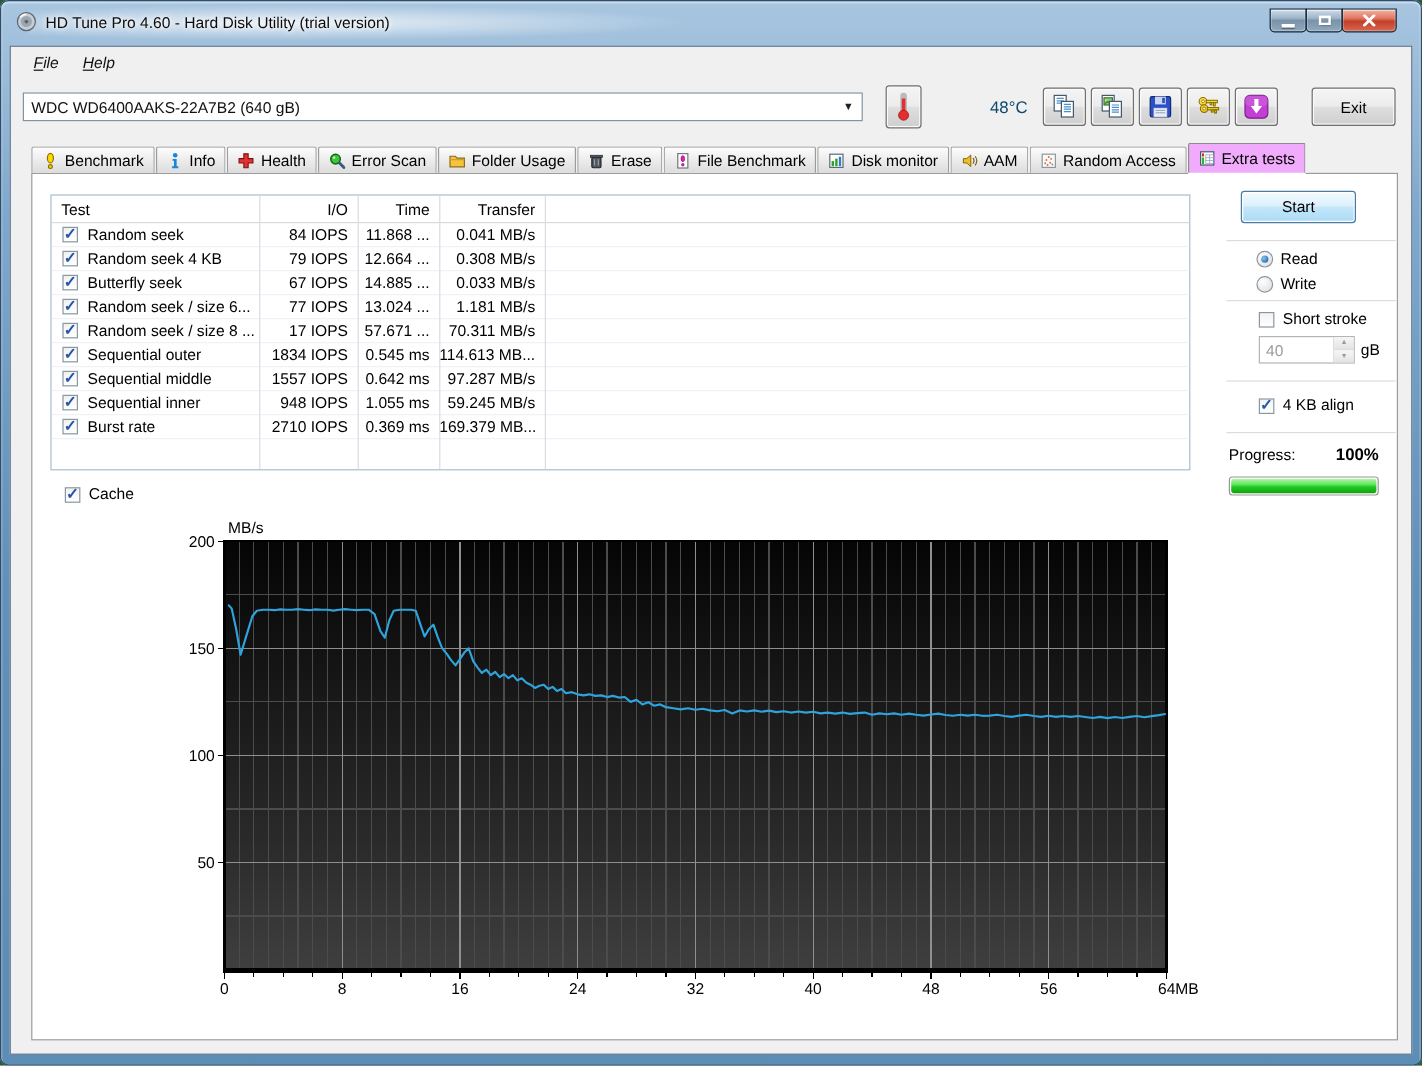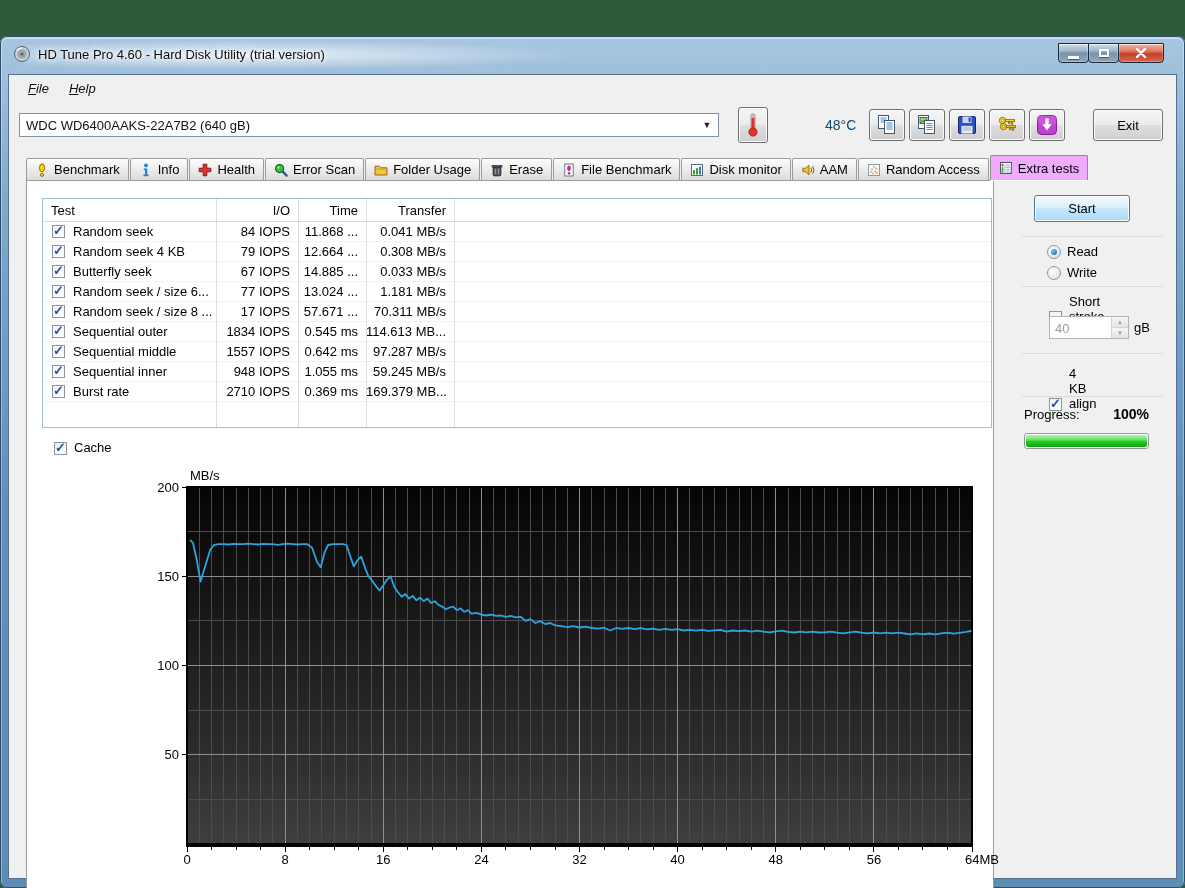--- a/index.html
+++ b/index.html
@@ -1,20 +1,20 @@
 <!DOCTYPE html>
 <html><head>
 <meta charset="utf-8">
 <style>
   html,body{margin:0;padding:0;}
   body{width:1185px;height:888px;position:relative;font-family:"Liberation Sans",sans-serif;background:#2d5a3a;overflow:hidden;}
   *{box-sizing:border-box;}
 
   
-  .window{position:absolute;inset:0;border-radius:7px;background:linear-gradient(180deg,#a9c6e0 0%,#7fa8cc 20%,#6190ba 55%,#5d8cb4 100%);box-shadow:inset 0 0 0 1px #2e4d6b, inset 0 1px 0 2px rgba(255,255,255,.35);margin-top:36px;}
+  .window{position:absolute;inset:0;border-radius:7px;background:linear-gradient(180deg,#a9c6e0 0%,#7fa8cc 20%,#6190ba 55%,#5d8cb4 100%);box-shadow:inset 0 0 0 1px #2e4d6b, inset 0 1px 0 2px rgba(255,255,255,.35);}
   .titlebar{position:absolute;top:0;left:0;right:0;height:38px;}
   .titlebar::before{content:"";position:absolute;left:20px;top:4px;width:560px;height:30px;border-radius:15px;background:radial-gradient(ellipse at 40% 50%,rgba(255,255,255,.75),rgba(255,255,255,0) 70%);}
   .app-icon{position:absolute;left:13px;top:9px;width:18px;height:18px;}
   .title{position:absolute;left:38px;top:11px;font-size:13px;color:#0c0c0c;white-space:nowrap;text-shadow:0 0 4px #fff,0 0 8px #fff;}
   .winbtns{position:absolute;right:21px;top:7px;display:flex;}
   .winbtn{height:20px;border:1px solid #16283a;border-radius:0 0 4px 4px;display:flex;align-items:center;justify-content:center;box-shadow:inset 0 1px 0 rgba(255,255,255,.6), inset 0 0 0 1px rgba(255,255,255,.25);margin-left:-1px;}
   .winbtn.min,.winbtn.max{width:31px;background:linear-gradient(180deg,#cfdde9 0%,#9db4c8 40%,#7a92aa 50%,#91a9bf 100%);}
   .winbtn.close{width:46px;background:linear-gradient(180deg,#f2b3a2 0%,#e0785f 40%,#c2402b 55%,#d8684e 100%);}
   .glyph-min{width:11px;height:3px;background:#fff;box-shadow:0 1px 1px rgba(0,0,0,.5);margin-top:8px;}
   .glyph-max{width:10px;height:8px;border:2px solid #fff;box-shadow:0 1px 1px rgba(0,0,0,.4);}
@@ -33,21 +33,21 @@
   .toolbtns{position:absolute;left:860px;top:8px;display:flex;gap:4px;}
   .tool-btn{width:36px;height:32px;}
   .tool-icon{display:flex;}
   .exit-btn{position:absolute;left:1084px;top:8px;width:70px;height:32px;font-size:13px;color:#000;}
 
   
   .tabstrip{position:absolute;left:17px;top:82px;height:23px;display:flex;align-items:flex-end;z-index:2;}
   .tab{height:22px;display:flex;align-items:center;gap:5px;padding:0 8px;font-size:13px;color:#000;background:linear-gradient(180deg,#fdfdfd 0%,#ececec 50%,#dcdcdc 100%);border:1px solid #9b9b9b;border-bottom:none;border-radius:2px 2px 0 0;margin-right:1px;white-space:nowrap;}
   .tab.active{height:25px;background:#f0abfc;box-shadow:0 1px 0 #ffffff;border-color:#8c8c8c;}
   .tab-icon{display:flex;width:14px;height:14px;}
-  .tabpage{position:absolute;left:17px;top:105px;width:968px;height:723px;background:#fff;border:1px solid #9b9b9b;}
+  .tabpage{position:absolute;left:17px;top:105px;width:1139px;height:723px;background:#fff;border:1px solid #9b9b9b;}
 
   
   .rtable{position:absolute;left:15px;top:17px;width:950px;height:230px;border:1px solid #a7bccf;font-size:13px;color:#000;}
   .thead{display:grid;grid-template-columns:173px 82px 68px 88px 1fr;height:23px;align-items:center;border-bottom:1px solid #d9d9d9;}
   .th{padding:0 8px;white-space:nowrap;}
   .th.num{text-align:right;}
   .trow{display:grid;grid-template-columns:173px 82px 68px 88px 1fr;height:20px;align-items:center;border-bottom:1px solid #eef1f5;}
   .td-test{display:flex;align-items:center;gap:8px;padding-left:9px;white-space:nowrap;overflow:hidden;}
   .td-num{text-align:right;padding-right:8px;white-space:nowrap;}
   .vline{position:absolute;top:0;bottom:0;width:1px;background:#d7dde3;}

